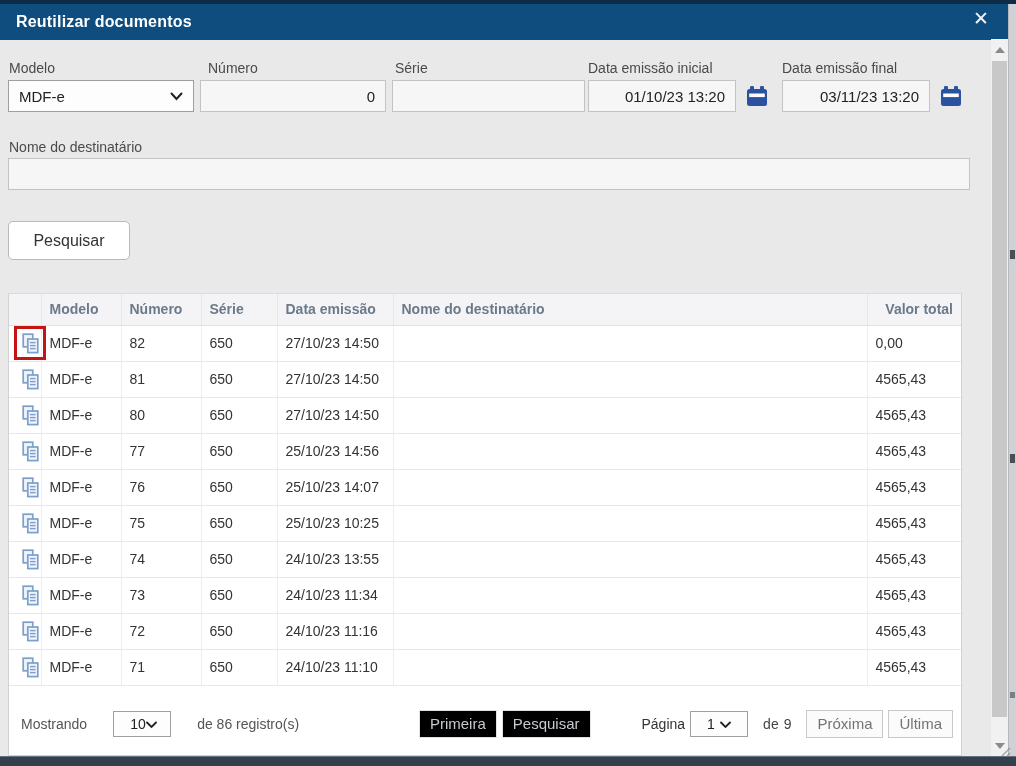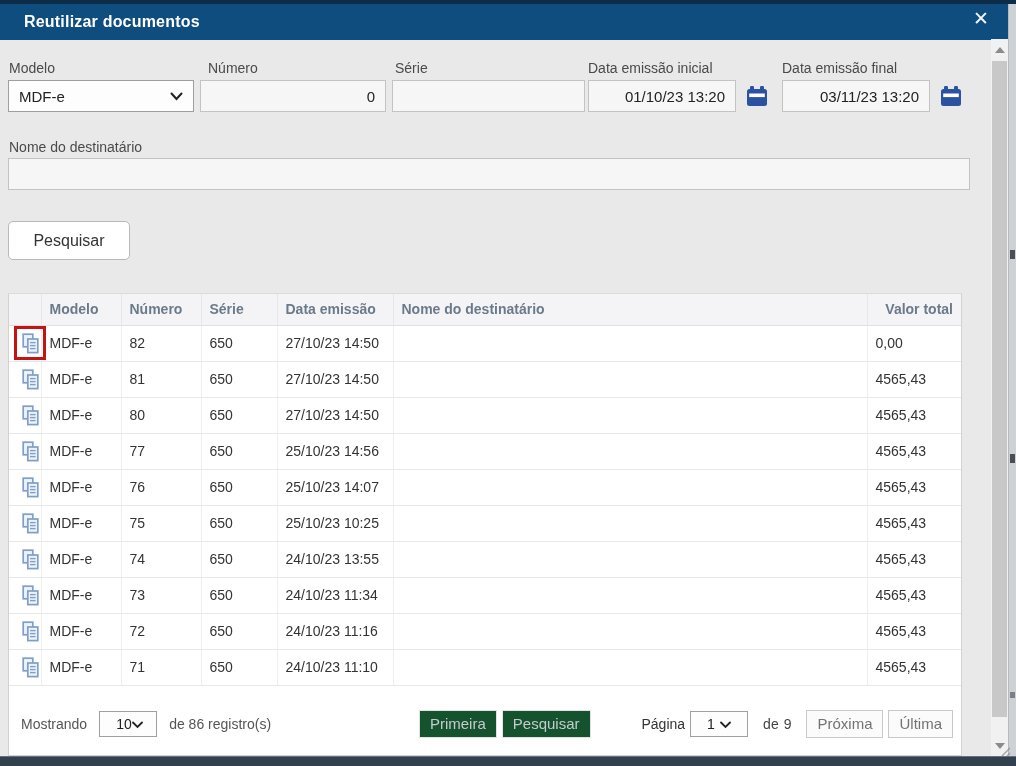--- a/index.html
+++ b/index.html
@@ -4,21 +4,21 @@
 <style>
   * { margin:0; padding:0; box-sizing:border-box; }
   html,body { width:1016px; height:766px; }
   body { font-family:"Liberation Sans","DejaVu Sans",sans-serif; }
   .stage { position:relative; width:1016px; height:766px; background:#e9e9e9; overflow:hidden; }
 
   
   .top-strip { position:absolute; left:0; top:0; width:1016px; height:4px; background:#0d2c47; }
   .titlebar { position:absolute; left:0; top:4px; width:1008px; height:36px; background:#0e4d7e;
               display:flex; align-items:center; }
-  .titlebar .title { color:#ffffff; font-weight:bold; font-size:16px; padding-left:24px; letter-spacing:.2px; }
+  .titlebar .title { color:#ffffff; font-weight:bold; font-size:16px; padding-left:16px; letter-spacing:.2px; }
   .close-btn { position:absolute; right:22px; top:6px; width:26px; height:26px; color:#f2f5f8;
                font-size:19px; font-weight:bold; line-height:26px; text-align:center; cursor:pointer; }
 
   
   .flabel { position:absolute; color:#4a4a4a; font-size:14px; }
   .field { position:absolute; height:32px; background:#f6f6f6; border:1px solid #c3c3c3;
            font-size:15px; color:#222; padding:0 10px; font-family:inherit; }
   .field.right { text-align:right; }
   .selectbox { position:absolute; height:32px; background:#fdfdfd; border:1px solid #9f9f9f;
                display:flex; align-items:center; justify-content:space-between; padding:0 10px;
@@ -41,30 +41,30 @@
   table.grid td { height:36px; font-size:14px; color:#333; padding:0 8px;
                   border-bottom:1px solid #e8e8e8; border-right:1px solid #eeeeee; background:#fff; }
   td.c-icon, th.c-icon { text-align:center; padding:0; }
   td.valr { text-align:left; }
   .iconwrap { display:inline-flex; align-items:center; justify-content:center; width:26px; height:28px;
               vertical-align:middle; cursor:pointer; }
   .iconwrap.hl { outline:3px solid #c41414; outline-offset:0; }
 
   
   .tfooter { position:absolute; left:0; top:398px; width:952px; height:63px; background:#fff; }
-  .foot-left { position:absolute; left:12px; top:0; height:100%; display:flex; align-items:center; gap:12px;
+  .foot-left { position:absolute; left:12px; top:0; height:100%; display:flex; align-items:center; gap:26px;
                font-size:14px; color:#555; }
   .foot-right { position:absolute; right:8px; top:0; height:100%; display:flex; align-items:center; gap:5px;
                 font-size:14px; color:#444; }
   .mini-select { position:static; width:58px; height:26px; font-size:14px; background:#fdfdfd;
                  border:1px solid #9f9f9f; display:flex; align-items:center; justify-content:space-between;
                  padding:0 16px; color:#222; cursor:default; }
   .pg-btn { height:28px; padding:0 10px; font-size:15px; font-family:inherit; border:1px solid #c9c9c9;
             background:#fbfbfb; color:#737373; cursor:pointer; }
-  .pg-btn.disabled { background:#14532d; border-color:#e2e2e2; color:#c6cbd0; cursor:default; }
+  .pg-btn.disabled { background:#000000; border-color:#e2e2e2; color:#c6cbd0; cursor:default; }
   .pg-label { margin-left:46px; color:#333; }
   .pg-of { margin-left:10px; } .pg-total { margin-right:10px; }
 
   
   .vscroll { position:absolute; left:991px; top:39px; width:17px; height:717px; background:#f1f1f1; }
   .vs-btn { position:absolute; left:0; width:17px; height:17px; display:flex; align-items:center; justify-content:center; cursor:pointer; }
   .vs-up { top:2px; } .vs-down { bottom:2px; }
   .tri-up { width:0; height:0; border-left:5px solid transparent; border-right:5px solid transparent; border-bottom:6px solid #8b8b8b; }
   .tri-down { width:0; height:0; border-left:5px solid transparent; border-right:5px solid transparent; border-top:6px solid #8b8b8b; }
   .vs-thumb { position:absolute; left:1px; top:22px; width:15px; height:656px; background:#c8c8c8; cursor:pointer; }

